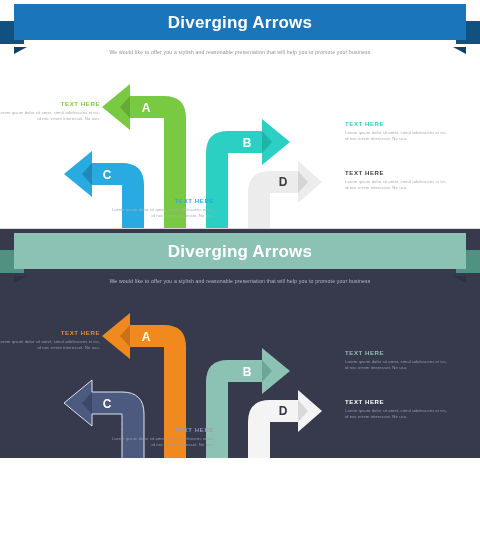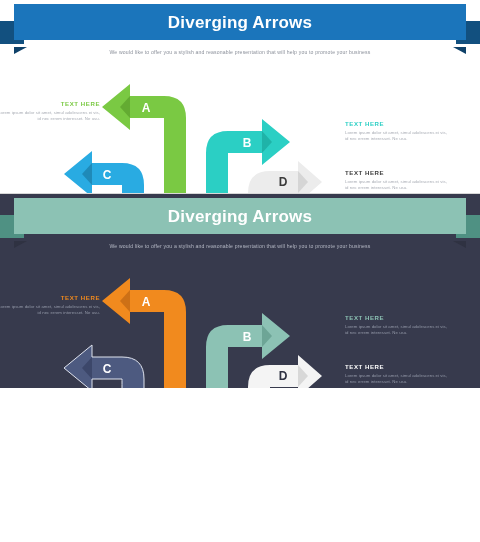--- a/index.html
+++ b/index.html
@@ -5,21 +5,21 @@
   * { box-sizing: border-box; margin: 0; padding: 0; }
   html, body {
     width: 480px; height: 542px;
     font-family: "Liberation Sans", sans-serif;
     background: #ffffff;
     overflow: hidden;
   }
   .slide {
     position: relative;
     width: 480px;
-    height: 194px;
+    height: 229px;
     overflow: hidden;
   }
   .slide.light { background: #ffffff; border-bottom: 1px solid #d8d8d8; }
   .slide.dark  { background: #373a4d; }
 
   
   .banner-wrap {
     position: relative;
     width: 480px;
     height: 44px;

